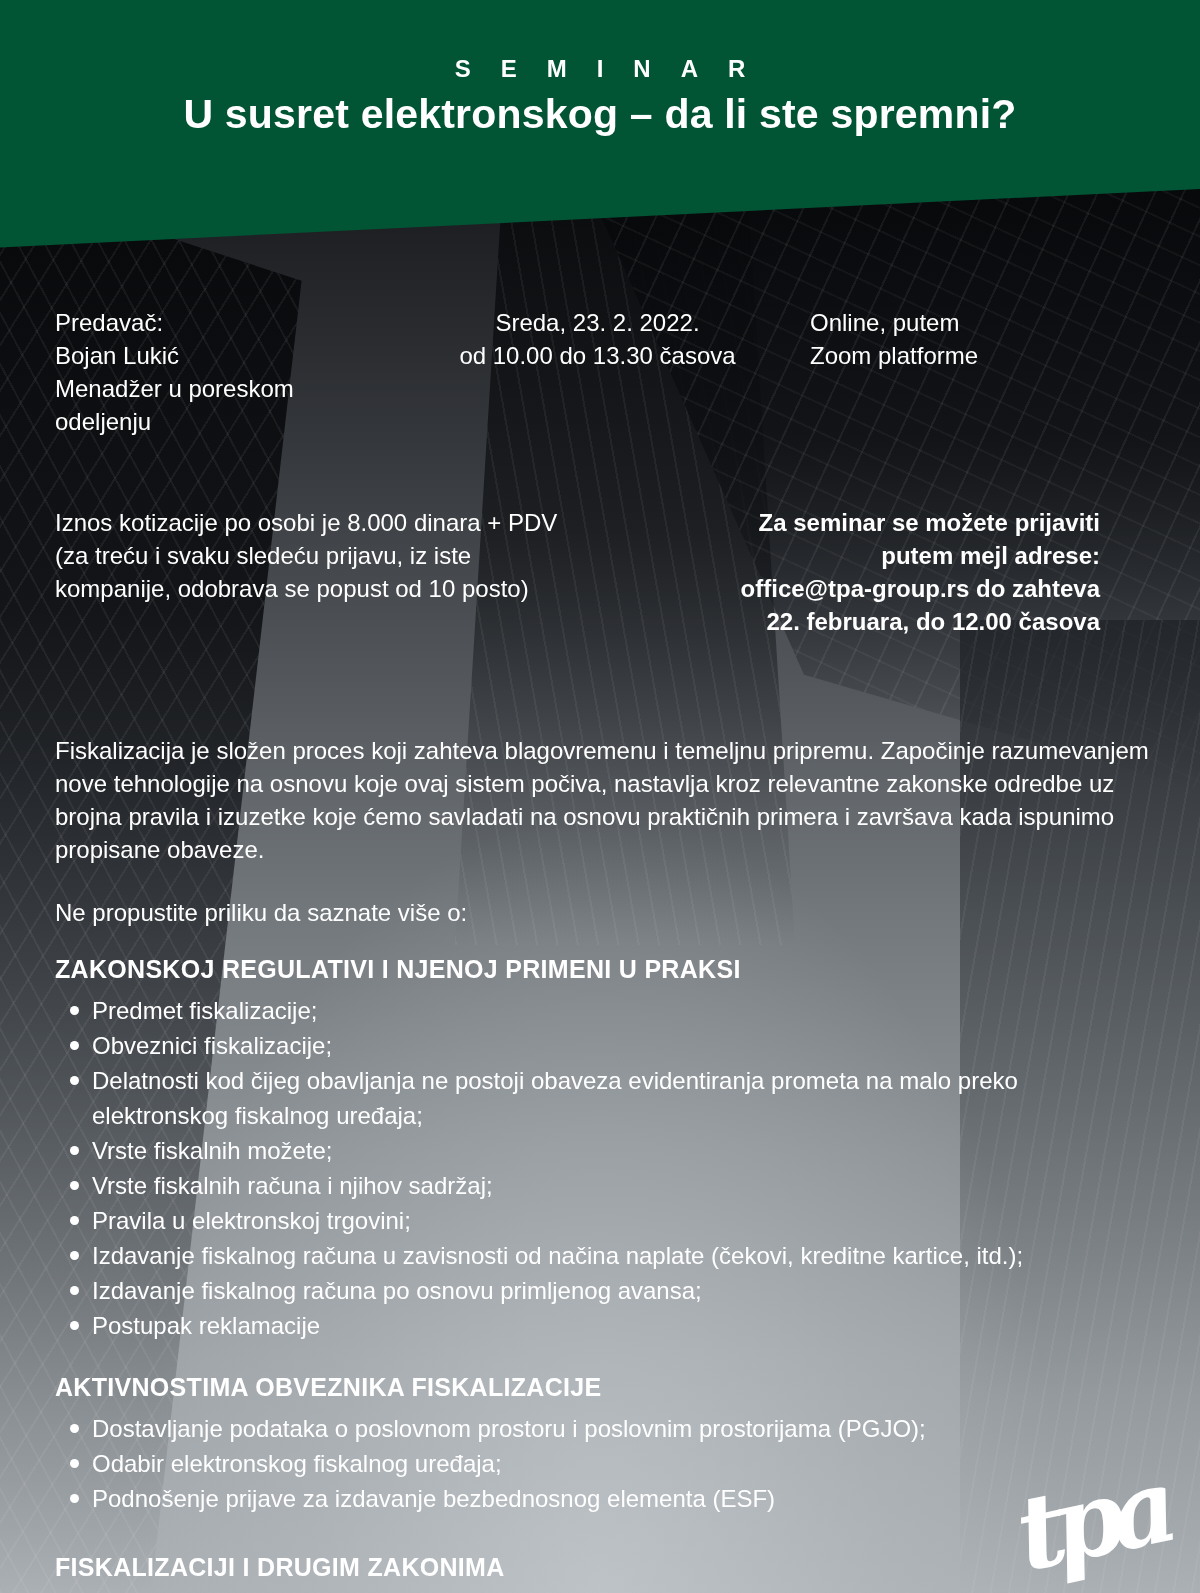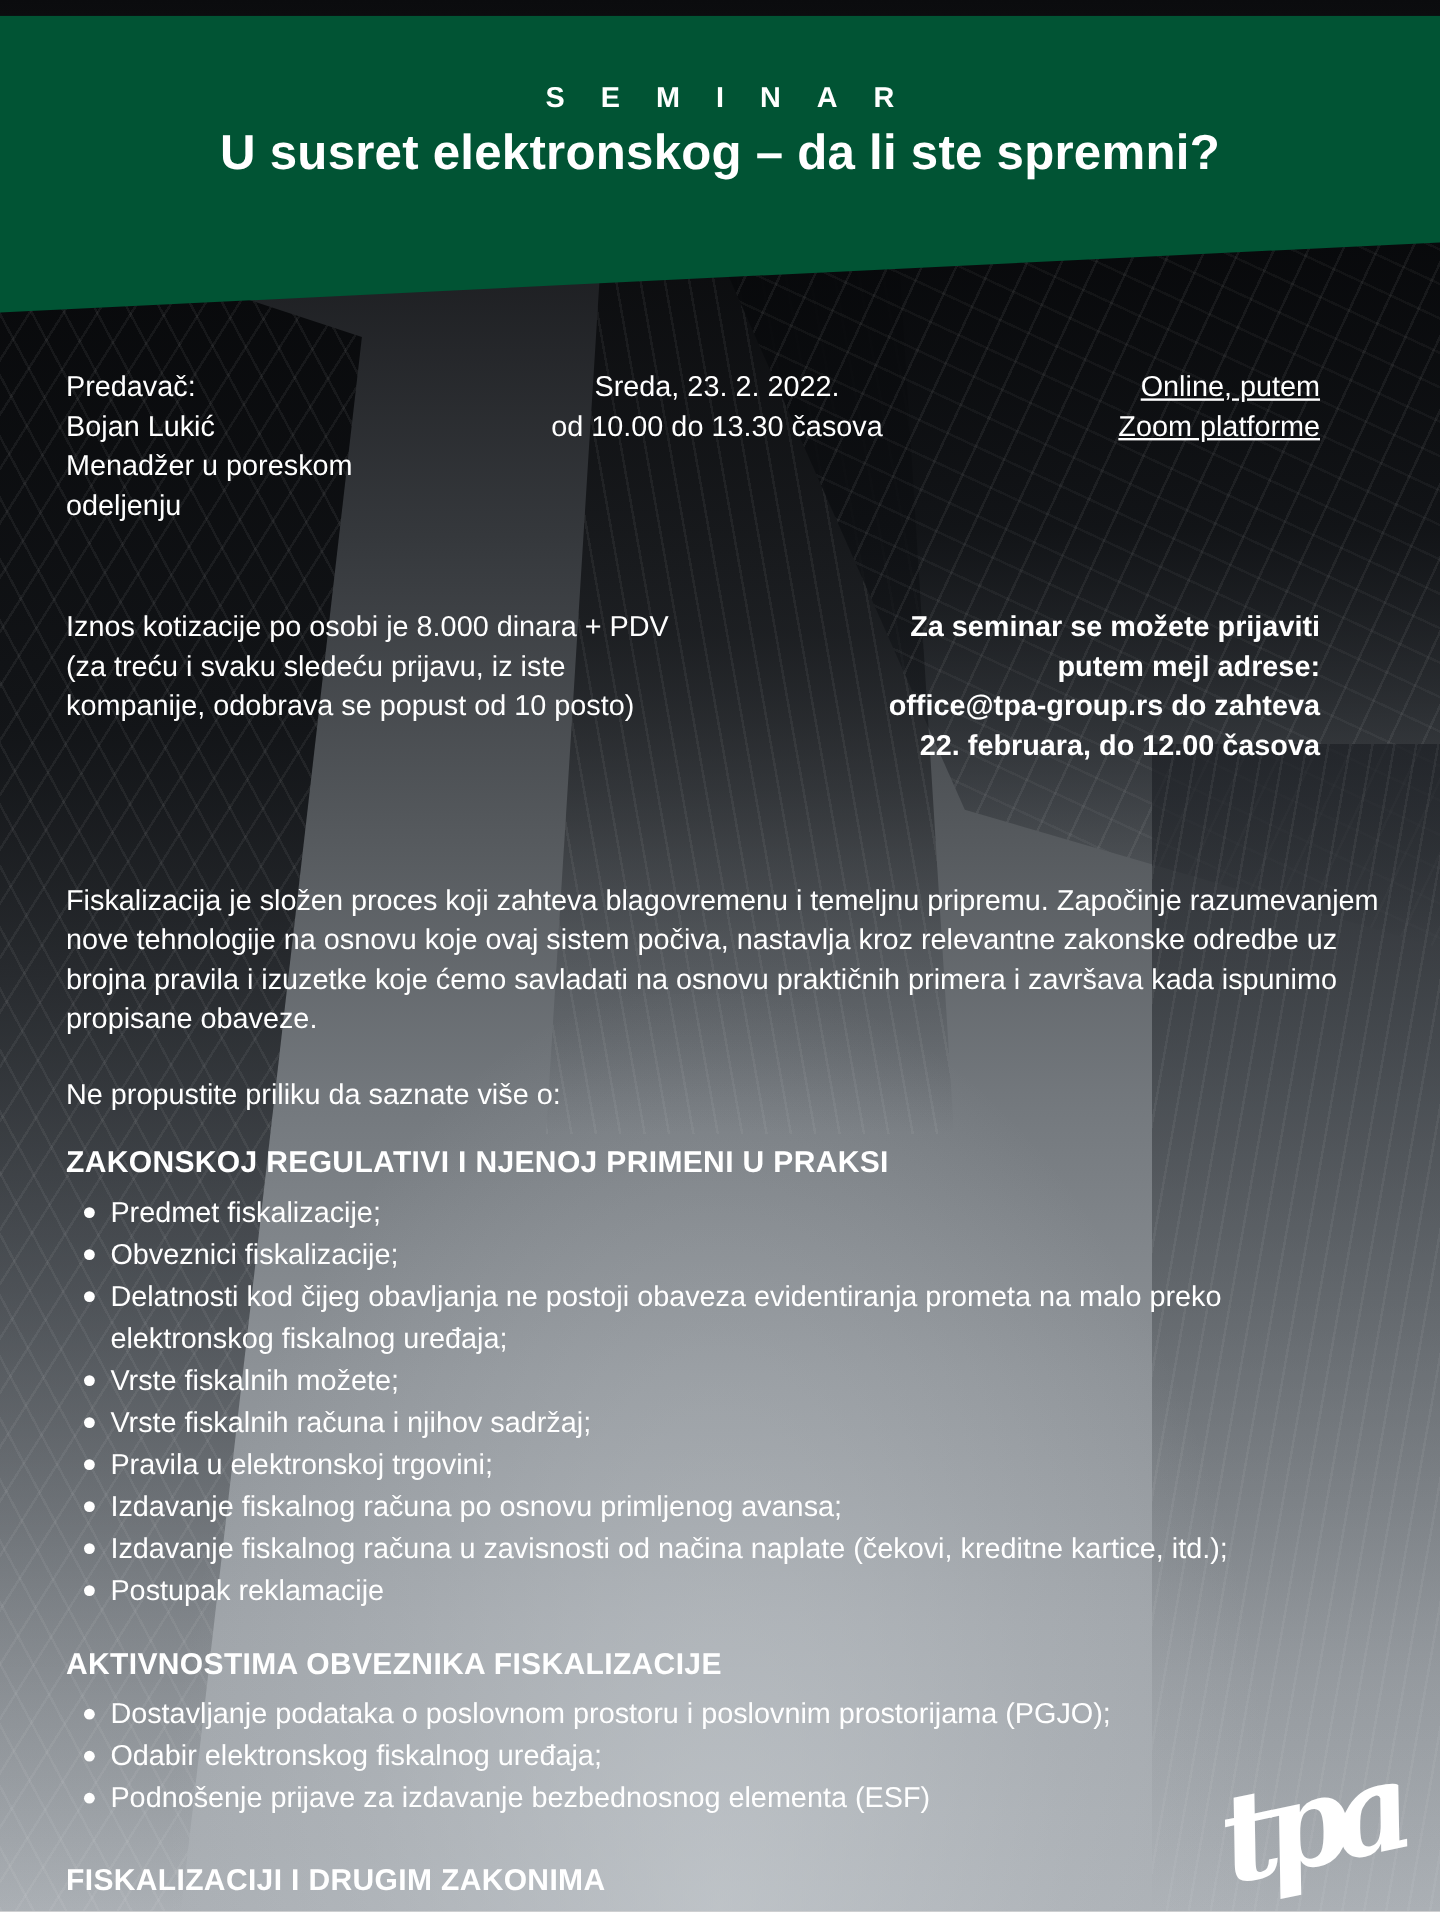--- a/index.html
+++ b/index.html
@@ -44,37 +44,37 @@
       linear-gradient(180deg, rgba(30,33,38,.75) 0%, rgba(52,57,62,.45) 45%,
         rgba(80,85,90,.15) 80%, rgba(80,85,90,0) 100%);
   }
   .bg-fog {
     left:12%; bottom:0; width:76%; height:48%;
     background:radial-gradient(ellipse at 50% 100%, rgba(205,210,214,.55) 0%,
       rgba(190,195,200,.25) 45%, transparent 72%);
   }
   
   .green-band {
-    position:absolute; top:13px; left:0; width:1200px; height:250px;
+    position:absolute; top:0; left:0; width:1200px; height:250px;
     background:var(--header_green,#015434);
     clip-path:polygon(0 0,100% 0,100% 75.6%,0 99%);
     text-align:center;
   }
   .kicker {
     margin:0; padding-top:55px; font-size:24px; font-weight:bold;
     letter-spacing:30px; text-indent:30px;
   }
   .title { margin:8px 0 0 0; font-size:41px; font-weight:bold; letter-spacing:.2px; }
   
   .content { position:absolute; top:0; left:0; right:0; bottom:0; padding:0 100px 0 55px; }
   .row1 { display:flex; justify-content:space-between; margin-top:306px;
           font-size:24px; line-height:33px; }
   .row1 .col-left  { width:330px; }
   .row1 .col-mid   { width:420px; text-align:center; }
-  .row1 .col-right { width:290px; text-align:right;text-decoration:underline; }
+  .row1 .col-right { width:290px; text-align:left; }
   .row2 { display:flex; justify-content:space-between; margin-top:68px;
           font-size:24px; line-height:33px; }
   .row2 .col-left  { width:590px; }
   .row2 .col-right { width:430px; text-align:right;font-weight:bold; }
   .intro { margin:96px -50px 0 0; font-size:24px; line-height:33px; }
   .prompt { margin:30px 0 0 0; font-size:24px; line-height:33px; }
   .sections { margin-right:-52px; }
   .section-heading { margin:26px 0 0 0; font-size:25px; font-weight:bold; letter-spacing:.3px; }
   ul.bullets { margin:9px 0 0 0; padding:0; list-style:none; }
   ul.bullets li {
@@ -151,22 +151,22 @@
 
       <div class="sec1">
         <h2 class="section-heading">ZAKONSKOJ REGULATIVI I NJENOJ PRIMENI U PRAKSI</h2>
         <ul class="bullets">
           <li>Predmet fiskalizacije;</li>
           <li>Obveznici fiskalizacije;</li>
           <li>Delatnosti kod čijeg obavljanja ne postoji obaveza evidentiranja prometa na malo preko elektronskog fiskalnog uređaja;</li>
           <li>Vrste fiskalnih možete;</li>
           <li>Vrste fiskalnih računa i njihov sadržaj;</li>
           <li>Pravila u elektronskoj trgovini;</li>
+          <li>Izdavanje fiskalnog računa u zavisnosti od načina naplate (čekovi, kreditne kartice, itd.);</li>
           <li>Izdavanje fiskalnog računa po osnovu primljenog avansa;</li>
-          <li>Izdavanje fiskalnog računa u zavisnosti od načina naplate (čekovi, kreditne kartice, itd.);</li>
           <li>Postupak reklamacije</li>
         </ul>
       </div>
 
       <div class="sec2">
         <h2 class="section-heading">AKTIVNOSTIMA OBVEZNIKA FISKALIZACIJE</h2>
         <ul class="bullets">
           <li>Dostavljanje podataka o poslovnom prostoru i poslovnim prostorijama (PGJO);</li>
           <li>Odabir elektronskog fiskalnog uređaja;</li>
           <li>Podnošenje prijave za izdavanje bezbednosnog elementa (ESF)</li>

